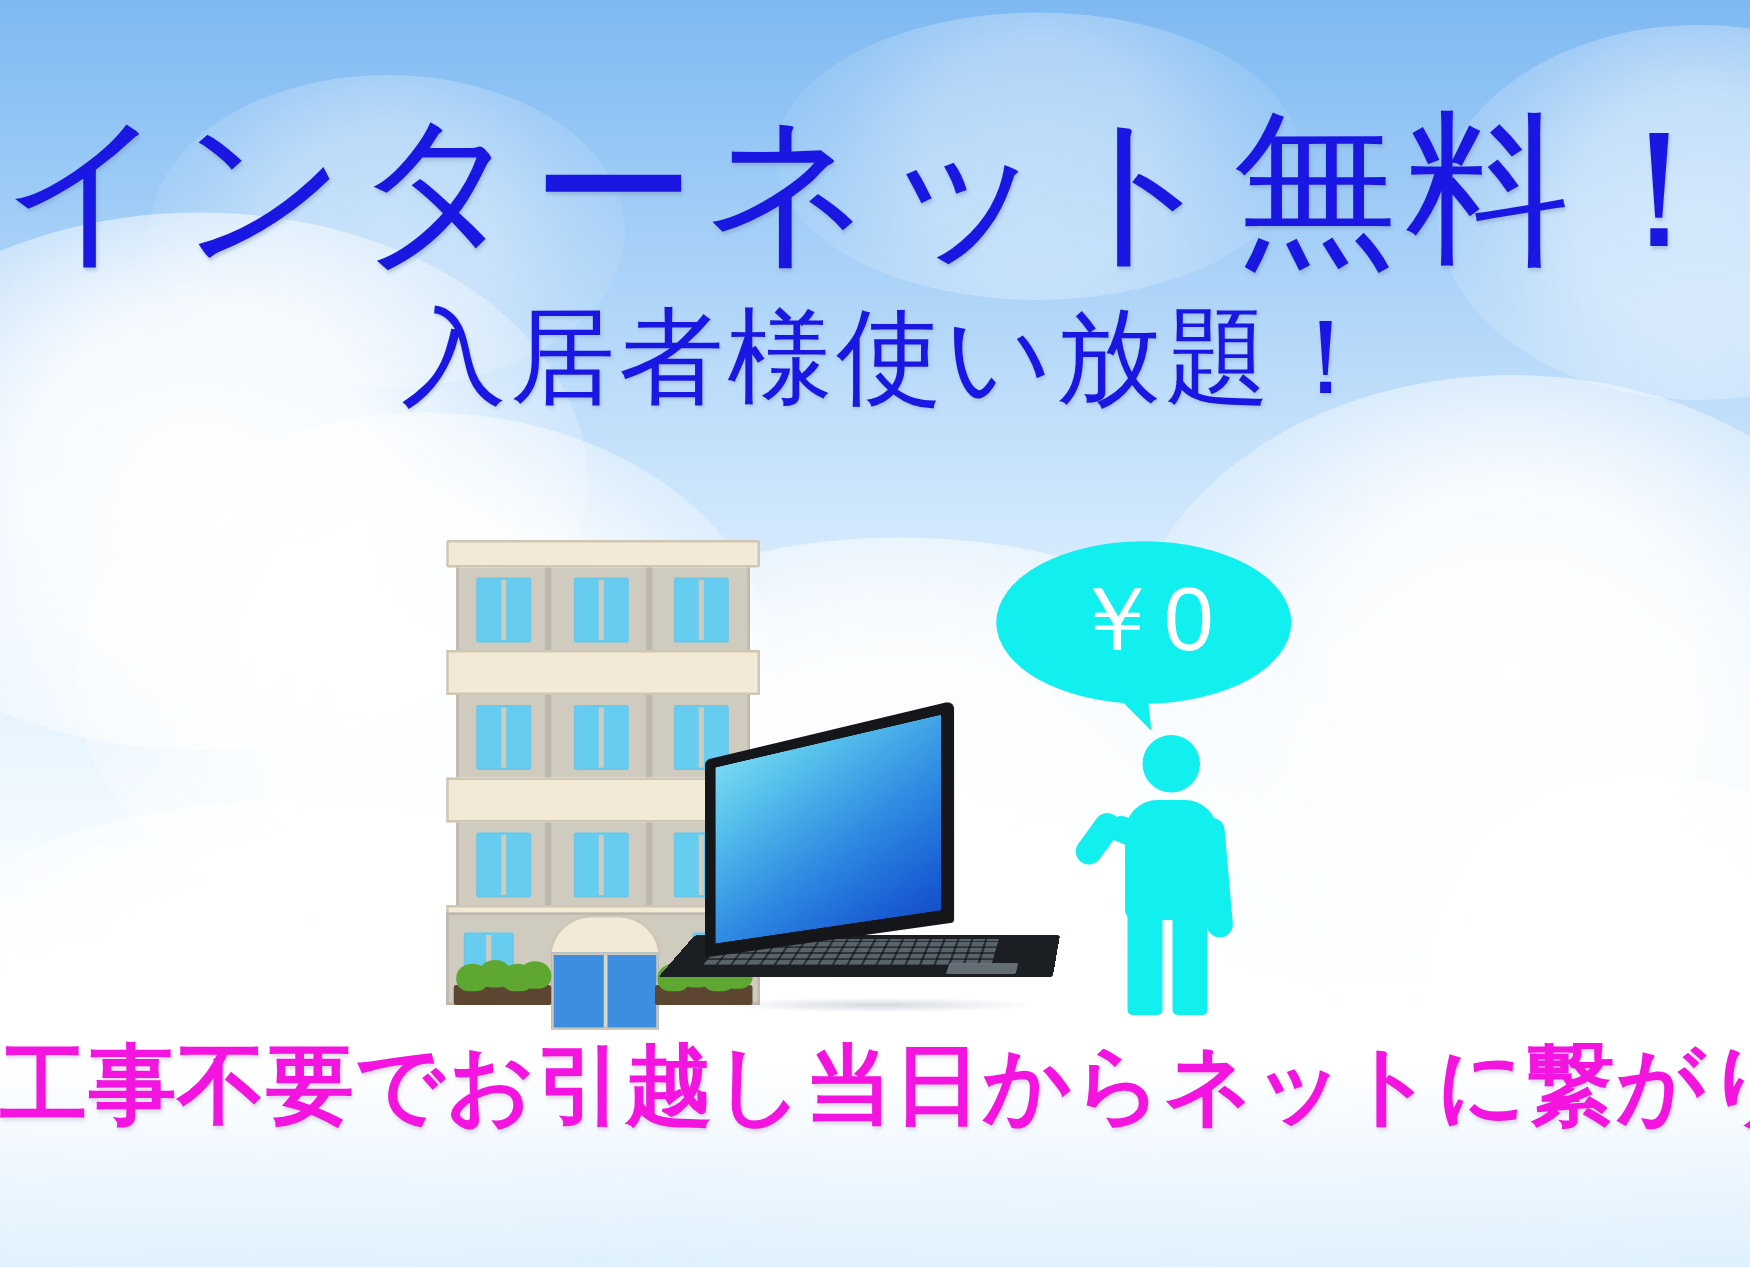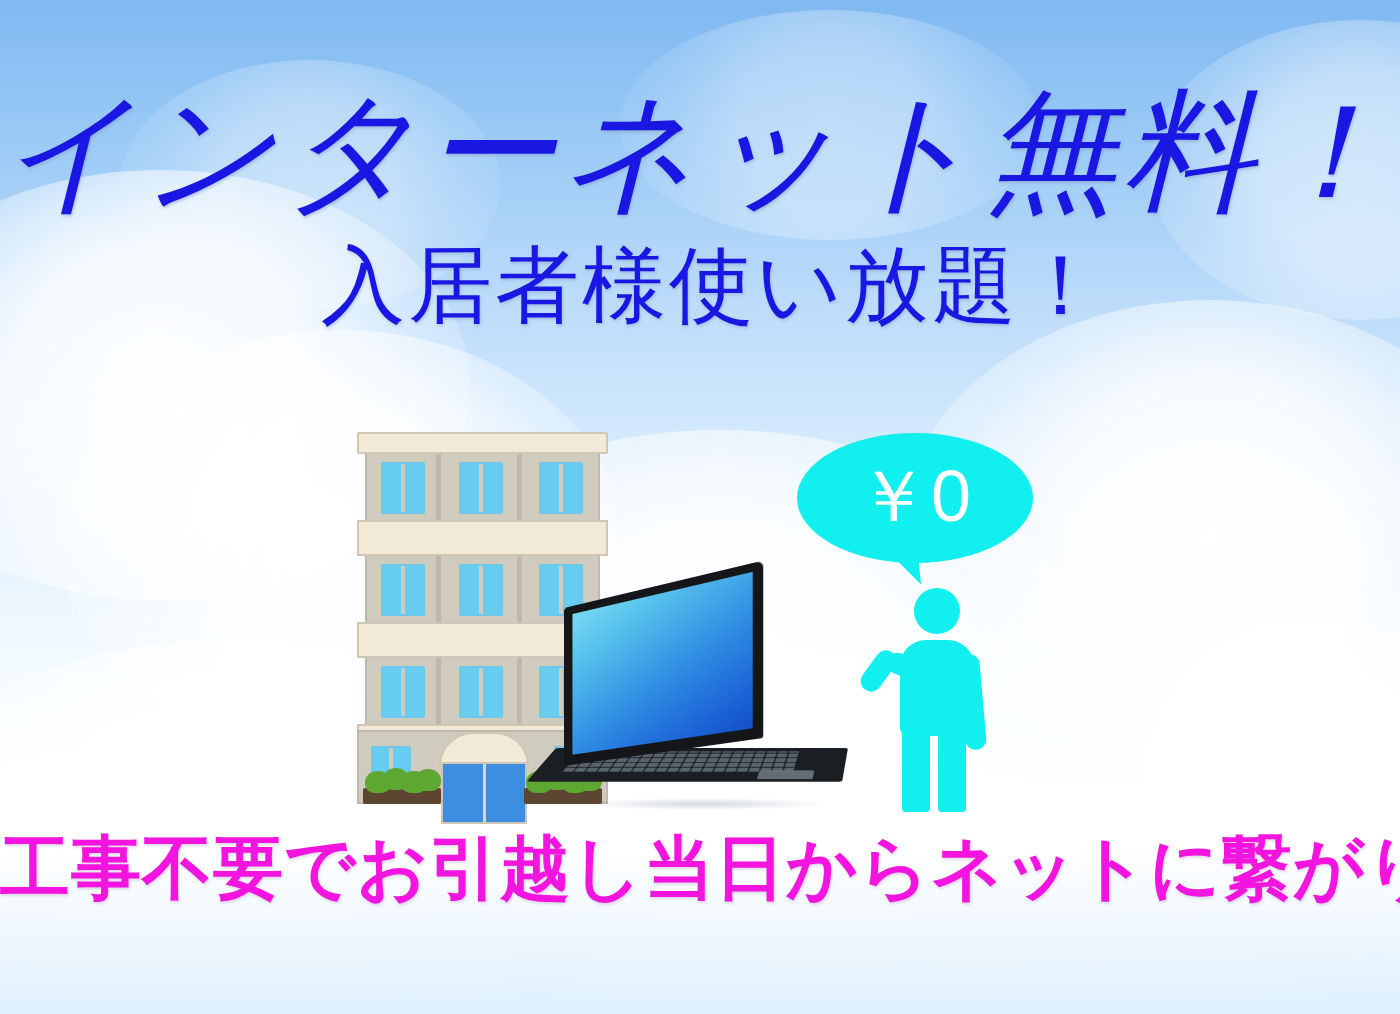--- a/index.html
+++ b/index.html
@@ -47,29 +47,28 @@
     left: 0; right: 0; bottom: 0;
     height: 300px;
     background: linear-gradient(180deg, rgba(255,255,255,0) 0%, rgba(255,255,255,.55) 45%, rgba(214,236,253,.75) 100%);
   }
 
   
   .headline {
     position: absolute;
     left: 0; right: 0;
     top: 86px;
-    text-align: left;
+    text-align: right;
     color: #1b17e2;
     font-size: 132px;
     line-height: 1;
     letter-spacing: 6px;
     font-weight: 400;
     white-space: nowrap;
     text-shadow: 1px 2px 3px rgba(120,150,190,.45);
-    font-style: italic;
   }
   .subhead {
     position: absolute;
     left: 0; right: 0;
     top: 243px;
     text-align: center;
     color: #1b17e2;
     font-size: 84px;
     line-height: 1;
     letter-spacing: 3px;

